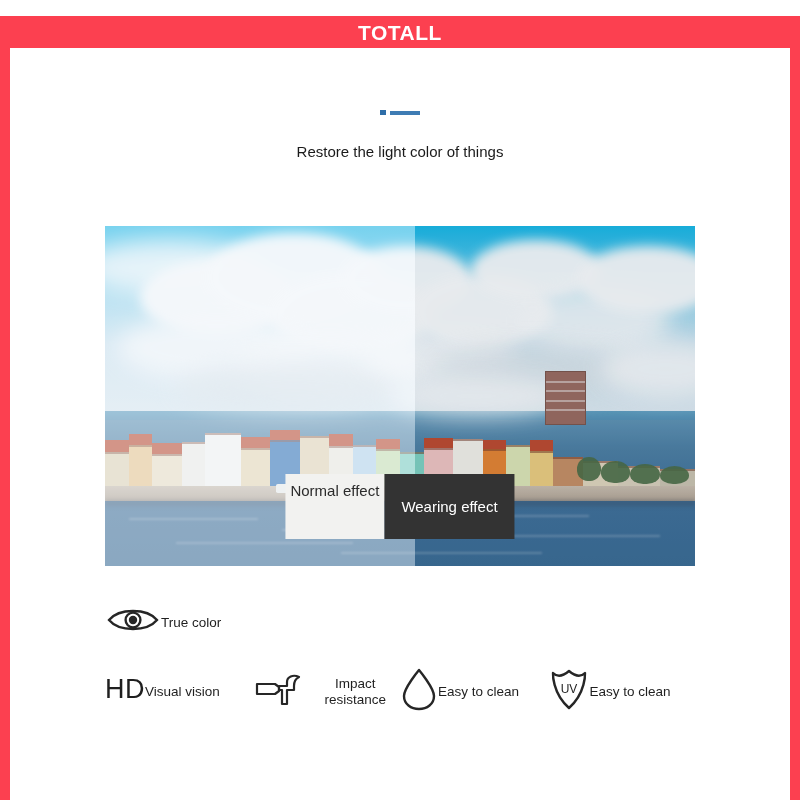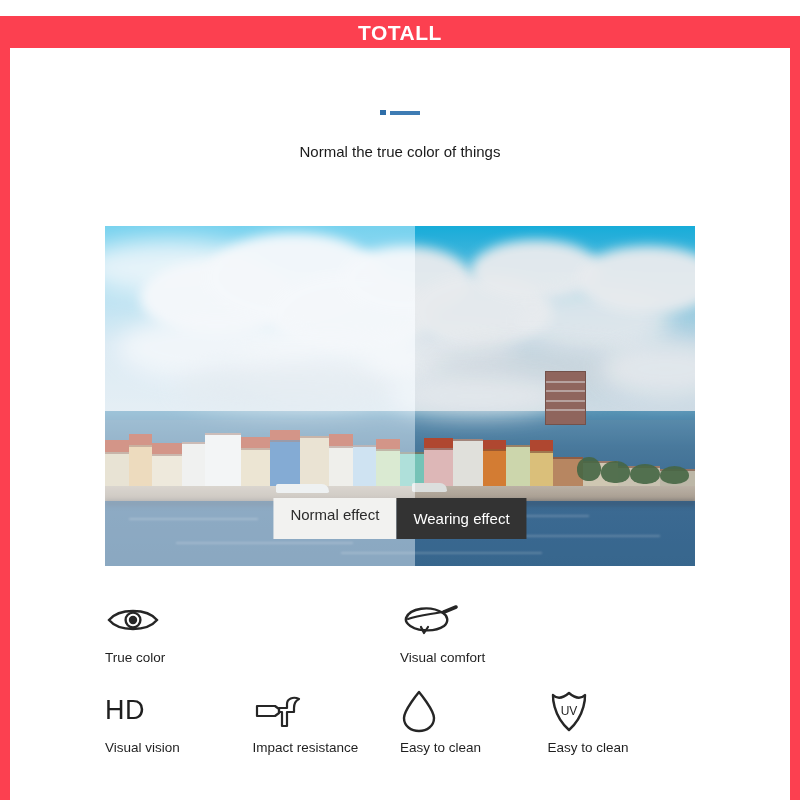--- a/index.html
+++ b/index.html
@@ -195,43 +195,43 @@
     position: absolute;
     left: 50%;
     transform: translateX(-50%);
     bottom: 27px;
     display: flex;
   }
   #label-normal {
     background: #f2f2f0;
     color: #2b2b2b;
     font-size: 15px;
-    padding: 8px 17px;
+    padding: 8px 5px;
   }
   #label-wearing {
     background: #333333;
     color: #ffffff;
     font-size: 15px;
-    padding: 12px 17px;
+    padding: 24px 17px;
   }
 
   
   #features {
     position: absolute;
     left: 95px; top: 570px;
     width: 590px;
   }
   .feature-row {
     display: flex;
   }
   .feature {
     flex: 1;
     display: flex;
-    flex-direction: column;
-    align-items: flex-start;
+    flex-direction: row;
+    align-items: center;
   }
   .feature-icon {
     height: 48px;
     display: flex;
     align-items: center;
     justify-content: center;
   }
   .feature-icon.row2 { height: 46px; }
   .feature-label {
     margin-top: 6px;
@@ -257,21 +257,21 @@
     <div id="brand-band">
       <span id="brand-text">TOTALL</span>
     </div>
 
 
     <div id="divider">
       <span class="dot"></span>
       <span class="bar"></span>
     </div>
 
-    <div id="subtitle">Normal the true color of things</div>
+    <div id="subtitle">Restore the light color of things</div>
 
     <div id="photo-wrap">
       <div class="scene">
 
         <div class="sky"></div>
         <div class="horizon-sea"></div>
         <div class="sea"></div>
 
         <div class="cloud soft" style="left:-4%;top:4%;width:30%;height:16%;"></div>
         <div class="cloud" style="left:6%;top:10%;width:26%;height:22%;"></div>
@@ -370,31 +370,20 @@
               <path d="M4 17 C14 5, 42 5, 52 17 C42 29, 14 29, 4 17 Z" fill="none" stroke="#262626" stroke-width="2.4"></path>
               <circle cx="28" cy="17" r="7.4" fill="none" stroke="#262626" stroke-width="2.4"></circle>
               <circle cx="28" cy="17" r="4.2" fill="#262626"></circle>
             </svg>
           </div>
           <div class="feature-label">True color</div>
         </div>
 
 
 
-        <div class="feature">
-          <div class="feature-icon">
-            <svg width="60" height="34" viewBox="0 0 60 34">
-              <path d="M6 15 C10 5, 30 2, 43 10 C48 13, 49 19, 44 23 C34 30, 14 28, 8 21 C6 19, 5.5 17, 6 15 Z" fill="none" stroke="#262626" stroke-width="2.4"></path>
-              <path d="M8 16 C20 12, 34 11, 46 8" fill="none" stroke="#262626" stroke-width="2.2" stroke-linecap="round"></path>
-              <path d="M44 9 L56 4" stroke="#262626" stroke-width="3.6" stroke-linecap="round"></path>
-              <path d="M21 24 L24 30 L28 24" fill="none" stroke="#262626" stroke-width="2.2" stroke-linecap="round" stroke-linejoin="round"></path>
-            </svg>
-          </div>
-          <div class="feature-label">Visual comfort</div>
-        </div>
 
       </div>
 
       <div class="feature-row" style="margin-top:22px;">
 
         <div class="feature">
           <div class="feature-icon row2">
             <span class="hd-text">HD</span>
           </div>
           <div class="feature-label">Visual vision</div>

